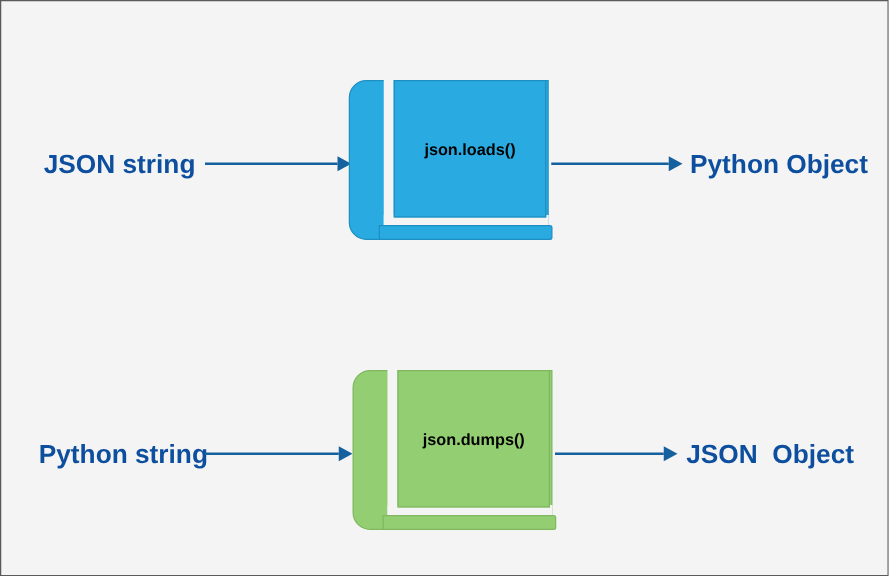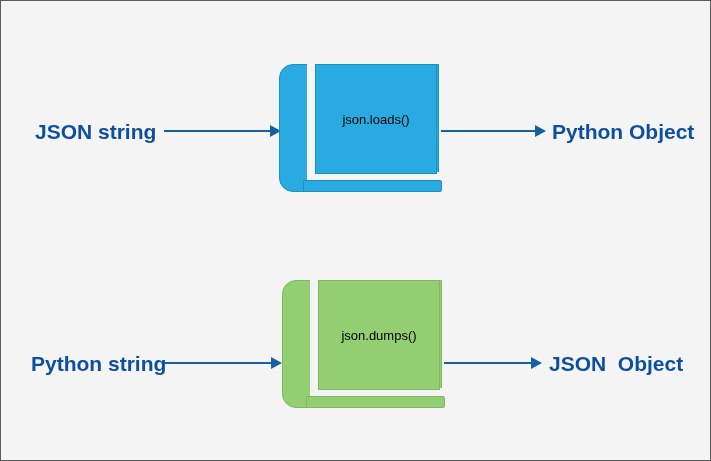--- a/index.html
+++ b/index.html
@@ -101,21 +101,21 @@
     height: 110px;
     background: var(--bk);
     border: 1px solid var(--bk-edge);
     box-sizing: border-box;
     display: flex;
     align-items: center;
     justify-content: center;
   }
   .book .method {
     font-size: 13px;
-    font-weight: normal;
+    font-weight: bold;
     color: #000000;
     white-space: nowrap;
   }
   
   .book .bottombar {
     position: absolute;
     left: 24px;
     top: 116px;
     width: 139px;
     height: 12px;
@@ -154,21 +154,21 @@
 
   <div class="endpoint-label label-left" style="left: 30px; top: 352px; color: rgb(13, 79, 158);">Python string</div>
 
   <div class="endpoint-label label-right" style="left: 551px; top: 120px; color: rgb(13, 79, 158);">Python Object</div>
 
   <div class="arrow" style="left:163px; top:356px; width:118px;">
     <div class="shaft" style="width: 107px; background: rgb(21, 97, 159);"></div>
     <div class="head" style="left: 107px; border-left-color: rgb(21, 97, 159);"></div>
   </div>
 
-  <div class="book" id="book-1" style="left:281px; top:279px; --bk:#93ce72; --bk-edge:#7fb860;">
+  <div class="book" id="book-1" style="left:281px; top:295px; --bk:#93ce72; --bk-edge:#7fb860;">
     <div class="spine"></div>
     <div class="channel" style="background: rgb(244, 244, 244);"></div>
     <div class="gap" style="background: rgb(244, 244, 244);"></div>
     <div class="bottombar"></div>
     <div class="pages">
       <span class="method" style="color: rgb(0, 0, 0);">json.dumps()</span>
     </div>
   </div>
 
   <div class="arrow" style="left:443px; top:356px; width:98px;">

